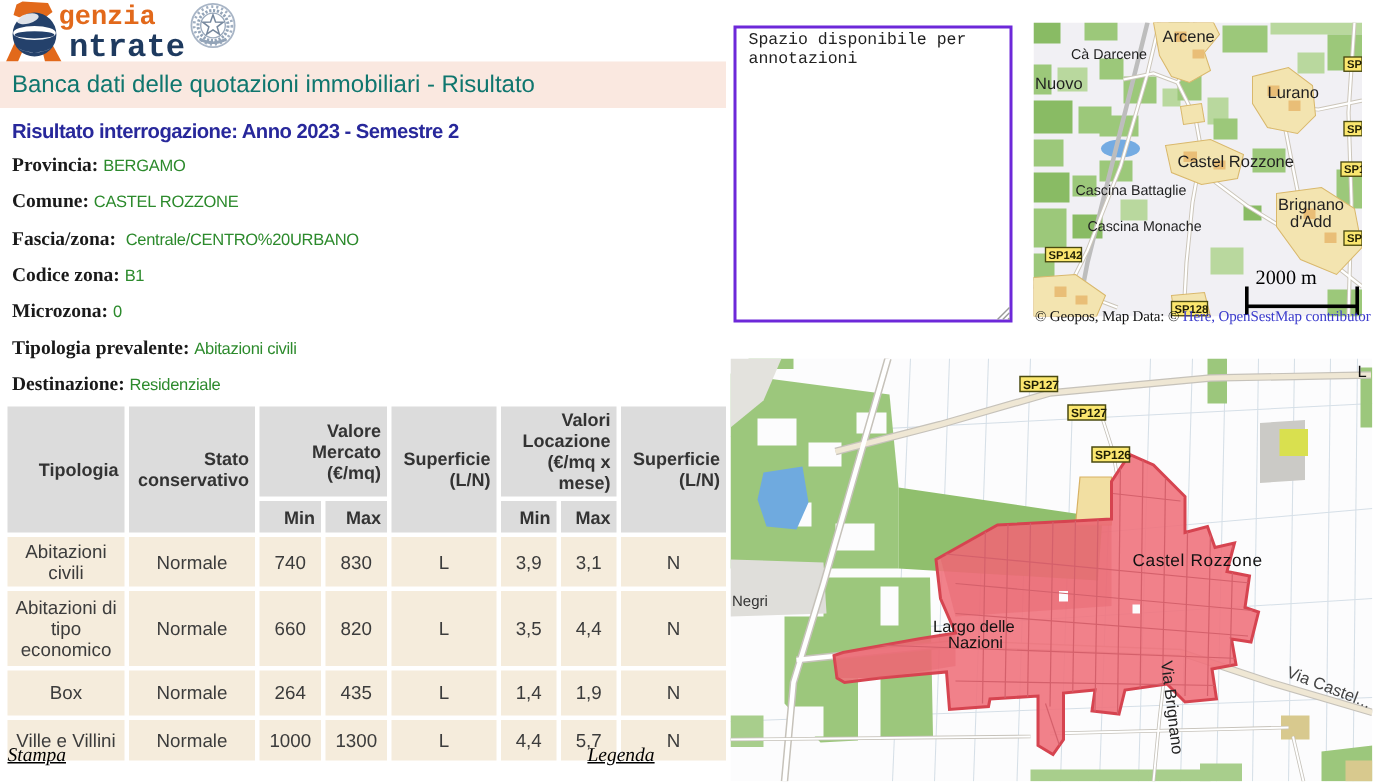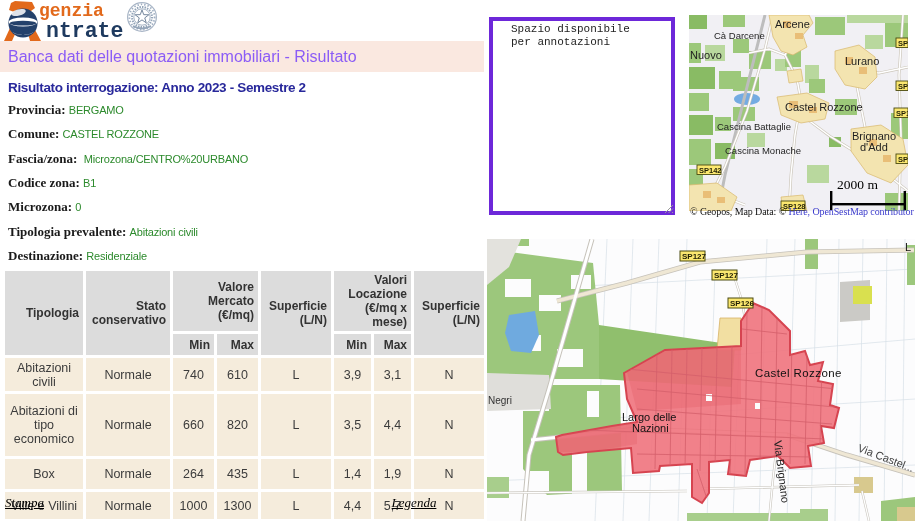--- a/index.html
+++ b/index.html
@@ -1,37 +1,37 @@
 <!DOCTYPE html>
 <html><head>
 <meta charset="utf-8">
 <style>
   * { margin:0; padding:0; box-sizing:border-box; }
   html,body { width:915px; height:521px; background:#fff; overflow:hidden; }
   body { font-family:"Liberation Sans", sans-serif; position:relative; }
   .abs { position:absolute; }
   
   #pinkbar { left:0px; top:41px; width:484px; height:31px; background:#FAE8E0;
-             color:#8b5cf6; font-size:16px; line-height:31px; padding-left:8px; }
+             color:#0f766e; font-size:16px; line-height:31px; padding-left:8px; }
   #heading { left:8px; top:80px; font-size:13.5px; letter-spacing:-0.35px; font-weight:bold; color:#28289B; }
   .fld { left:8px; font-family:"Liberation Serif", serif; font-size:13px; font-weight:bold; color:#1a1a1a; white-space:nowrap; }
   .fld .v { letter-spacing:-0.2px; font-family:"Liberation Sans", sans-serif; font-size:11px; font-weight:normal; color:#2C8A2C; }
   
   #qtable { left:2px; top:268px; }
   table { table-layout:fixed; width:485px; }
   table { border-collapse:separate; border-spacing:3px; font-size:12px; }
   td,th { padding:2px 4px; }
   th { background:#DCDCDC; font-weight:bold; color:#333; text-align:right; vertical-align:middle; }
   td { background:#F5ECDC; color:#3C3C3C; text-align:center; vertical-align:middle; font-size:12.5px; }
   
   .lnk { font-family:"Liberation Serif", serif; font-size:13px; color:#000; text-decoration:underline;font-style:italic; }
   
-  #ta { left:489px; top:17px; width:186px; height:198px; border:4px solid #6d28d9;
+  #ta { left:489px; top:17px; width:186px; height:198px; border:2px solid #6d28d9;
         font-family:"Liberation Mono", monospace; font-size:11px; line-height:13px;
-        padding:2px 18px; color:#222; background:#fff; }
+        padding:2px 8px; color:#222; background:#fff; }
 </style>
 </head>
 <body>
 
   <svg class="abs" style="left:2px;top:0" width="160" height="48" viewBox="0 0 160 48">
 
     <path d="M7 10 L9 3 L13 1 L30 2 L33 8 L29 11 L12 12 Z" fill="#E2691B"></path>
     <path d="M2 41 L8 28 L14 32 L10 41 Z" fill="#E2691B"></path>
     <path d="M26 33 L32 28 L39 41 L28 41 Z" fill="#E2691B"></path>
     <circle cx="21" cy="23" r="14.6" fill="#24416B"></circle>
@@ -50,21 +50,21 @@
       <path d="M16 8.8 L17.7 13.65 L22.85 13.78 L18.76 16.9 L20.23 21.82 L16 18.9 L11.77 21.82 L13.24 16.9 L9.15 13.78 L14.3 13.65 Z" fill="#fff" stroke="#76889E" stroke-width="1"></path>
       <path d="M7 25 Q16 30 25 25" stroke="#93A4B8" stroke-width="1.8"></path>
     </g>
   </svg>
 
   <div id="pinkbar" class="abs">Banca dati delle quotazioni immobiliari - Risultato</div>
   <div id="heading" class="abs">Risultato interrogazione: Anno 2023 - Semestre 2</div>
 
   <div class="abs fld" style="top:102px">Provincia: <span class="v">BERGAMO</span></div>
   <div class="abs fld" style="top:126px">Comune: <span class="v">CASTEL ROZZONE</span></div>
-  <div class="abs fld" style="top:151px">Fascia/zona: &nbsp;<span class="v">Microzona/CENTRO%20URBANO</span></div>
+  <div class="abs fld" style="top:151px">Fascia/zona: &nbsp;<span class="v">Centrale/CENTRO%20URBANO</span></div>
   <div class="abs fld" style="top:175px">Codice zona: <span class="v">B1</span></div>
   <div class="abs fld" style="top:199px">Microzona: <span class="v">0</span></div>
   <div class="abs fld" style="top:224px">Tipologia prevalente: <span class="v">Abitazioni civili</span></div>
   <div class="abs fld" style="top:248px">Destinazione: <span class="v">Residenziale</span></div>
 
   <div id="qtable" class="abs">
     <table>
       <colgroup>
         <col style="width:78px">
         <col style="width:84px">
@@ -87,28 +87,28 @@
       <tr>
         <th style="height:21px">Min</th>
         <th>Max</th>
         <th>Min</th>
         <th>Max</th>
       </tr>
       <tr>
         <td style="height:33px">Abitazioni civili</td>
           <td>Normale</td>
           <td>740</td>
-          <td>610</td>
+          <td>830</td>
           <td>L</td>
           <td>3,9</td>
           <td>3,1</td>
           <td>N</td>
       </tr>
       <tr>
-        <td style="height:62px">Abitazioni di tipo economico</td>
+        <td style="height:50px">Abitazioni di tipo economico</td>
           <td>Normale</td>
           <td>660</td>
           <td>820</td>
           <td>L</td>
           <td>3,5</td>
           <td>4,4</td>
           <td>N</td>
       </tr>
       <tr>
         <td style="height:30px">Box</td>

